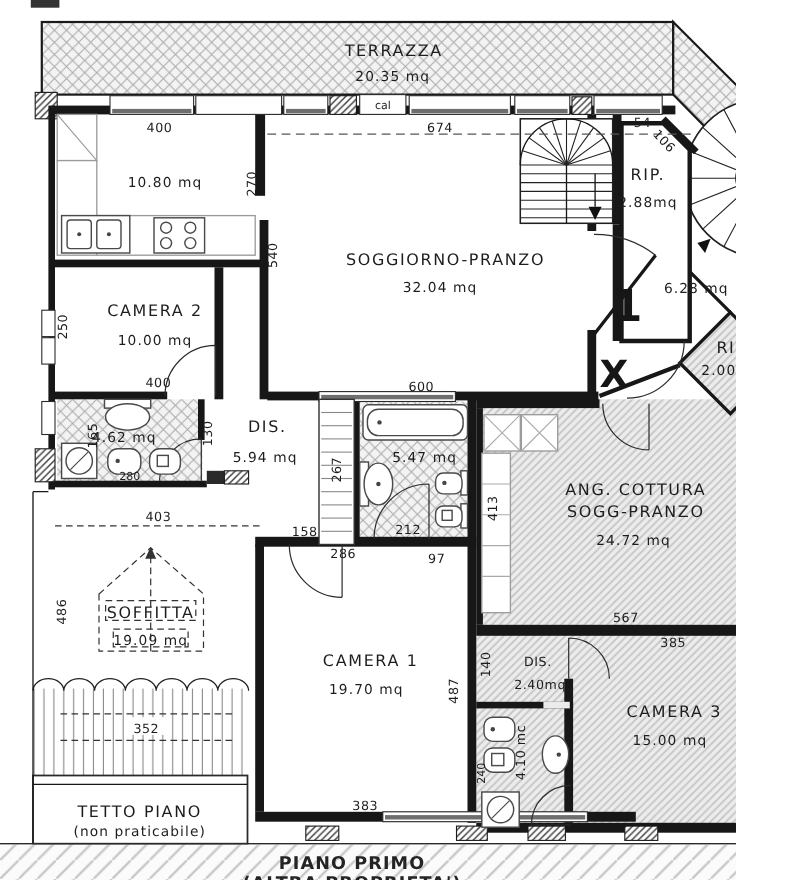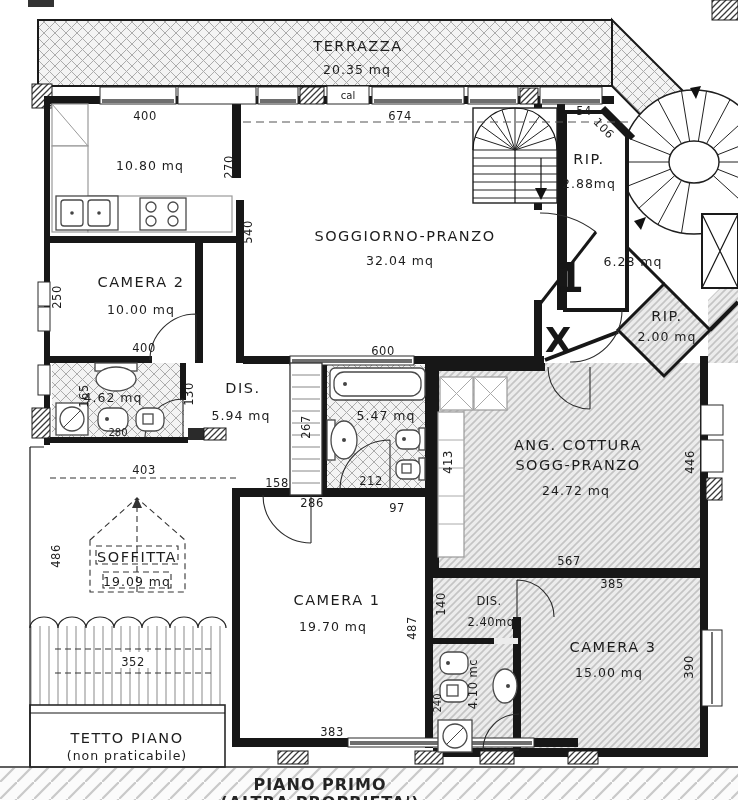--- a/index.html
+++ b/index.html
@@ -1,16 +1,16 @@
 <!DOCTYPE html>
 <html><head>
 <meta charset="utf-8">
 <style>
   html,body{margin:0;padding:0;background:#fff}
-  #wrap{position:relative;width:738px;height:800px;background:#fff;overflow:hidden}
+  #wrap{position:relative;width:669px;height:800px;background:#fff;overflow:hidden}
   svg{position:absolute;left:0;top:0}
   svg text{font-family:"DejaVu Sans",sans-serif;fill:#1d1d1d}
   .rn{font-size:14.5px;letter-spacing:1.5px}
   .ra{font-size:12.5px;letter-spacing:1px}
   .dm{font-size:11.5px;letter-spacing:.5px}
   .sm{font-size:10px}
   .big1{font-size:40px;font-weight:bold;fill:#161616}
   .xm{font-size:34px;font-weight:bold;fill:#161616}
   .ftr{font-size:16px;font-weight:bold;letter-spacing:1px;fill:#242424}
   .w{fill:#171717}

